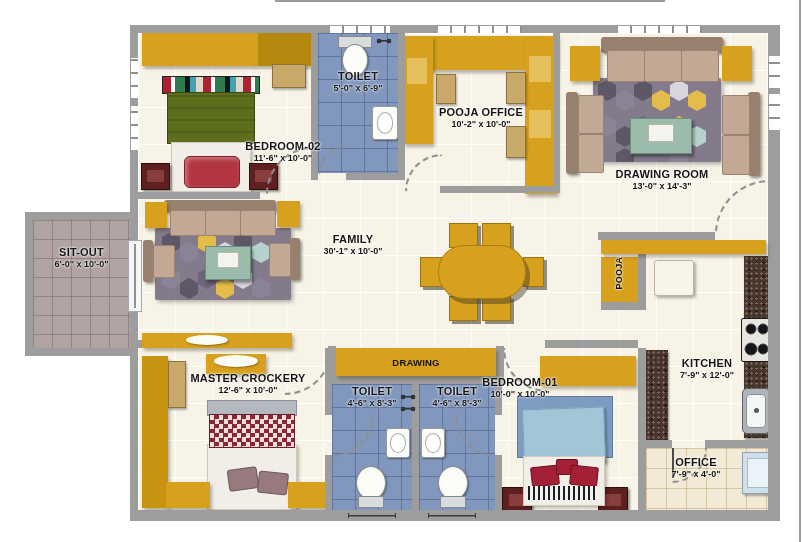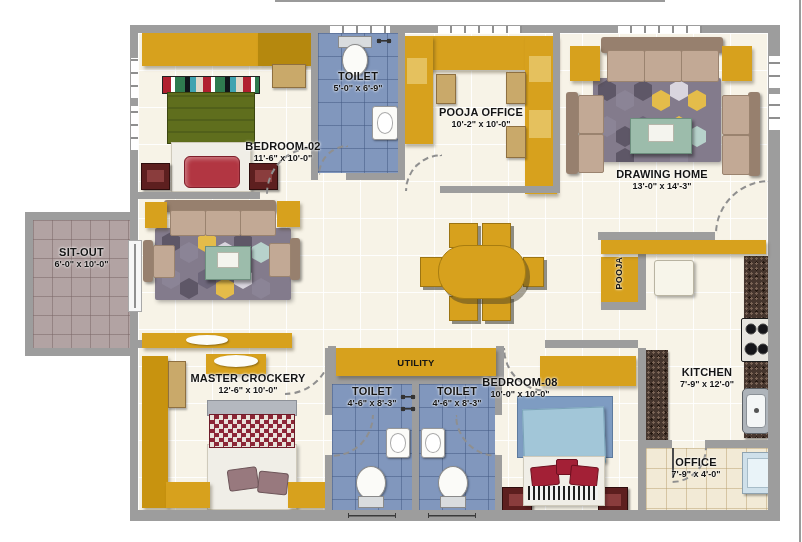--- a/index.html
+++ b/index.html
@@ -220,21 +220,21 @@
   <div class="mustard" style="left:722px;top:46px;width:30px;height:35px"></div>
   <div class="sofa-back" style="left:566px;top:92px;width:12px;height:82px"></div>
   <div class="cushion" style="left:578px;top:95px;width:24px;height:37px"></div>
   <div class="cushion" style="left:578px;top:134px;width:24px;height:37px"></div>
   <div class="sofa-back" style="left:748px;top:92px;width:12px;height:84px"></div>
   <div class="cushion" style="left:722px;top:95px;width:26px;height:38px"></div>
   <div class="cushion" style="left:722px;top:135px;width:26px;height:38px"></div>
   <div class="ctable" style="left:630px;top:118px;width:60px;height:34px"></div>
   <div class="ctop" style="left:648px;top:124px;width:24px;height:16px"></div>
   <div class="label" style="left:588px;top:168px;width:148px">
-    <div class="rname">DRAWING HOME</div>
+    <div class="rname">DRAWING ROOM</div>
     <div class="rdims">13'-0" x 14'-3"</div>
   </div>
 
   <div class="label" style="left:33px;top:246px;width:97px">
     <div class="rname">SIT-OUT</div>
     <div class="rdims">6'-0" x 10'-0"</div>
   </div>
 
   <div class="rug" style="left:155px;top:228px;width:136px;height:72px">
     <svg width="136" height="72">
@@ -257,20 +257,24 @@
   <div class="cushion" style="left:205px;top:210px;width:34px;height:24px"></div>
   <div class="cushion" style="left:240px;top:210px;width:34px;height:24px"></div>
   <div class="mustard" style="left:145px;top:202px;width:22px;height:26px"></div>
   <div class="mustard" style="left:277px;top:201px;width:23px;height:26px"></div>
   <div class="sofa-back" style="left:143px;top:240px;width:10px;height:42px"></div>
   <div class="cushion" style="left:153px;top:245px;width:20px;height:31px"></div>
   <div class="sofa-back" style="left:290px;top:238px;width:10px;height:42px"></div>
   <div class="cushion" style="left:269px;top:243px;width:20px;height:32px"></div>
   <div class="ctable" style="left:205px;top:246px;width:44px;height:32px"></div>
   <div class="ctop" style="left:217px;top:252px;width:20px;height:14px"></div>
+  <div class="label" style="left:298px;top:233px;width:110px">
+    <div class="rname">FAMILY</div>
+    <div class="rdims">30'-1" x 10'-0"</div>
+  </div>
 
   <div class="chair-d" style="left:449px;top:223px;width:27px;height:23px"></div>
   <div class="chair-d" style="left:482px;top:223px;width:27px;height:23px"></div>
   <div class="chair-d" style="left:449px;top:296px;width:27px;height:23px"></div>
   <div class="chair-d" style="left:482px;top:296px;width:27px;height:23px"></div>
   <div class="chair-d" style="left:420px;top:257px;width:20px;height:28px"></div>
   <div class="chair-d" style="left:523px;top:257px;width:19px;height:28px"></div>
   <div class="dtable" style="left:438px;top:245px;width:86px;height:52px"></div>
 
   <div class="mustard band" style="left:601px;top:240px;width:165px;height:14px"></div>
@@ -289,21 +293,21 @@
       <circle cx="9" cy="10" r="5" fill="#16161a" stroke="#444"></circle>
       <circle cx="21" cy="10" r="5" fill="#16161a" stroke="#444"></circle>
       <circle cx="9" cy="30" r="6" fill="#16161a" stroke="#444"></circle>
       <circle cx="21" cy="30" r="5" fill="#16161a" stroke="#444"></circle>
     </svg>
   </div>
   <div class="sink" style="left:742px;top:388px;width:26px;height:44px">
     <div class="tub"></div>
       <div class="dot"></div>
   </div>
-  <div class="label" style="left:648px;top:366px;width:118px">
+  <div class="label" style="left:648px;top:357px;width:118px">
     <div class="rname">KITCHEN</div>
     <div class="rdims">7'-9" x 12'-0"</div>
   </div>
 
   <div class="wash" style="left:742px;top:452px;width:28px;height:40px">
       <div class="in"></div>
     </div>
   <div class="label" style="left:644px;top:456px;width:104px">
     <div class="rname">OFFICE</div>
     <div class="rdims">7'-9" x 4'-0"</div>
@@ -321,21 +325,21 @@
   <div class="pillow" style="left:228px;top:468px;width:28px;height:20px;transform:rotate(-8deg)"></div>
   <div class="pillow" style="left:258px;top:472px;width:28px;height:20px;transform:rotate(6deg)"></div>
   <div class="mustard" style="left:166px;top:482px;width:44px;height:26px"></div>
   <div class="mustard" style="left:288px;top:482px;width:38px;height:26px"></div>
   <div class="label" style="left:168px;top:372px;width:160px">
     <div class="rname">MASTER CROCKERY</div>
     <div class="rdims">12'-6" x 10'-0"</div>
   </div>
 
   <div class="mustard band" style="left:336px;top:348px;width:160px;height:28px;display:flex;align-items:center;justify-content:center">
-    <span class="rname" style="font-size:9.5px;color:#141414">UTILITY</span>
+    <span class="rname" style="font-size:9.5px;color:#141414">DRAWING</span>
   </div>
 
   <div class="label" style="left:332px;top:385px;width:80px">
     <div class="rname">TOILET</div>
     <div class="rdims">4'-6" x 8'-3"</div>
   </div>
   <div class="basin" style="left:386px;top:428px;width:22px;height:28px">
       <div class="bowl"></div>
     </div>
   <div class="wc-bowl" style="left:356px;top:466px;width:28px;height:32px"></div>
@@ -362,17 +366,17 @@
   <div class="pillow-red" style="left:556px;top:459px;width:20px;height:14px"></div>
   <div class="pillow-red" style="left:570px;top:466px;width:26px;height:18px;transform:rotate(6deg)"></div>
   <div class="stripes" style="left:528px;top:486px;width:70px;height:14px"></div>
   <div class="nstand" style="left:502px;top:487px;width:28px;height:25px">
       <div class="in"></div>
     </div>
   <div class="nstand" style="left:598px;top:487px;width:28px;height:25px">
       <div class="in"></div>
     </div>
   <div class="label" style="left:468px;top:376px;width:104px">
-    <div class="rname">BEDROOM-08</div>
+    <div class="rname">BEDROOM-01</div>
     <div class="rdims">10'-0" x 10'-0"</div>
   </div>
 
 </div>
 
 </body></html>

